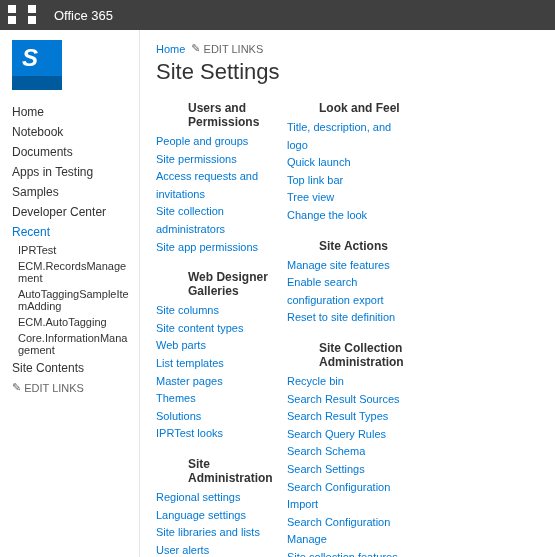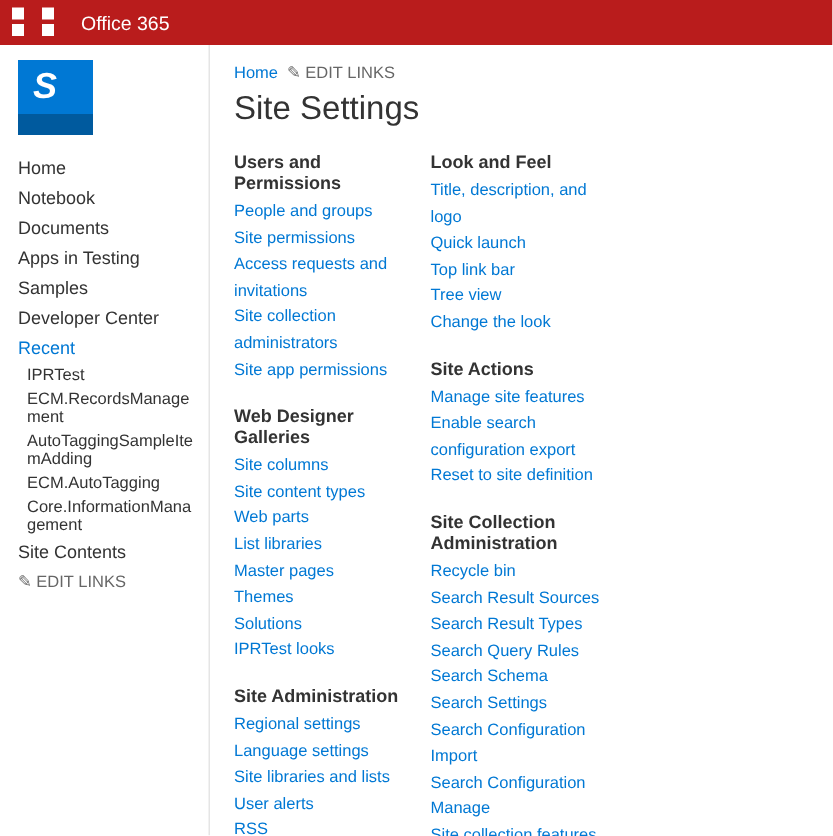--- a/index.html
+++ b/index.html
@@ -1,20 +1,20 @@
 <!DOCTYPE html>
 <html><head>
   <meta charset="utf-8">
   <style>
     * { margin: 0; padding: 0; box-sizing: border-box; }
     body { font-family: 'Segoe UI', Arial, sans-serif; font-size: 12px; background: #fff; width: 555px; height: 557px; overflow: hidden; }
 
     
     .top-bar {
-      background: #b91c1c;
+      background: #404040;
       height: 30px;
       display: flex;
       align-items: center;
       padding: 0 8px;
       gap: 0;
     }
     .top-bar-grid {
       display: grid;
       grid-template-columns: 18px 18px;
       grid-template-rows: 9px 9px;
@@ -147,20 +147,21 @@
       gap: 0 10px;
     }
     .col-section {
       margin-bottom: 14px;
     }
     .section-title {
       font-size: 12px;
       font-weight: 600;
       color: #333;
       margin-bottom: 4px;
+      margin-left: 32px;
     }
     .section-link {
       display: block;
       color: #0078d4;
       font-size: 11px;
       line-height: 1.6;
       cursor: pointer;
       text-decoration: none;
     }
   </style>
@@ -229,21 +230,21 @@
           <a class="section-link">Access requests and invitations</a>
           <a class="section-link">Site collection administrators</a>
           <a class="section-link">Site app permissions</a>
         </div>
 
         <div class="col-section">
           <div class="section-title">Web Designer Galleries</div>
           <a class="section-link">Site columns</a>
           <a class="section-link">Site content types</a>
           <a class="section-link">Web parts</a>
-          <a class="section-link">List libraries</a>
+          <a class="section-link">List templates</a>
           <a class="section-link">Master pages</a>
           <a class="section-link">Themes</a>
           <a class="section-link">Solutions</a>
           <a class="section-link">IPRTest looks</a>
         </div>
 
         <div class="col-section">
           <div class="section-title">Site Administration</div>
           <a class="section-link">Regional settings</a>
           <a class="section-link">Language settings</a>

